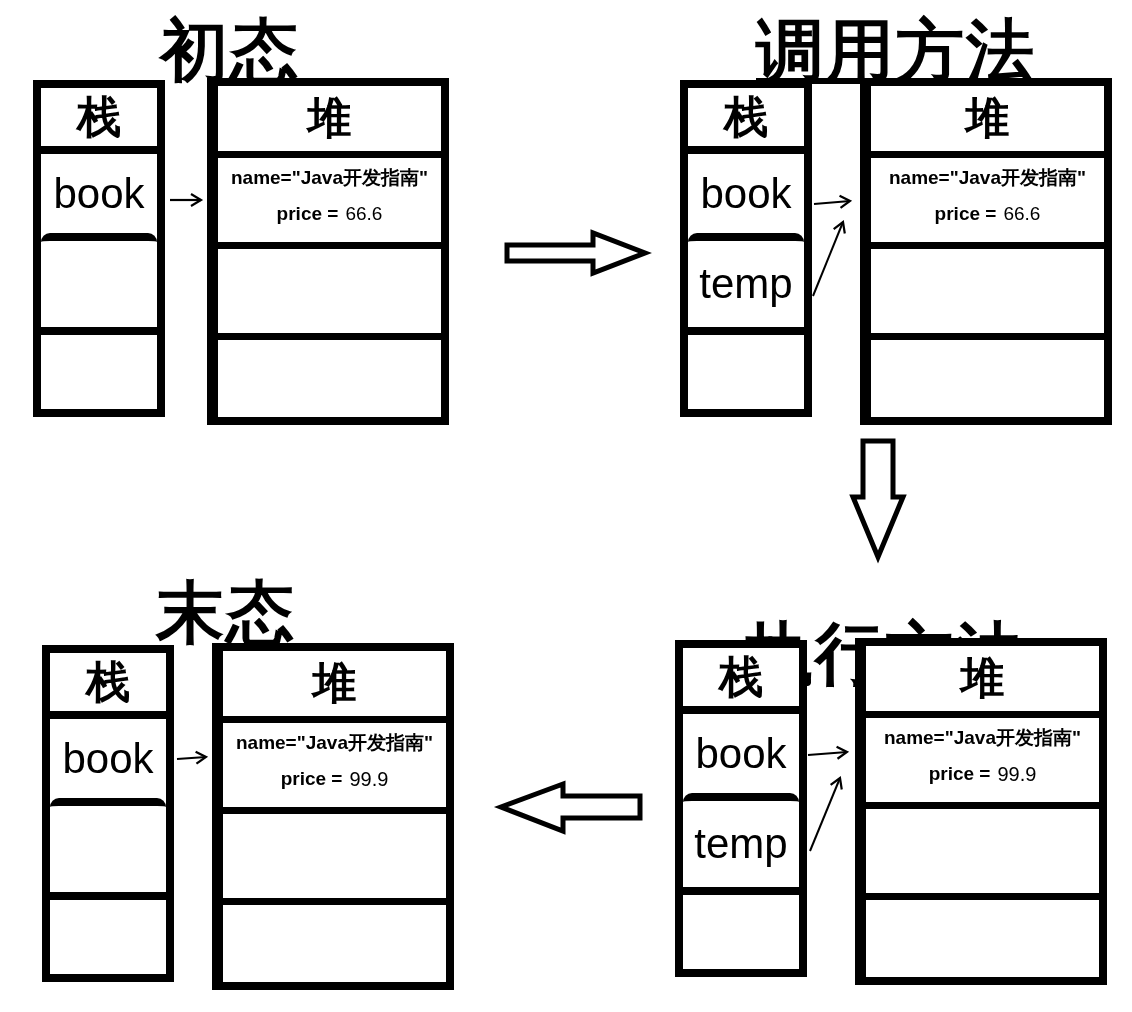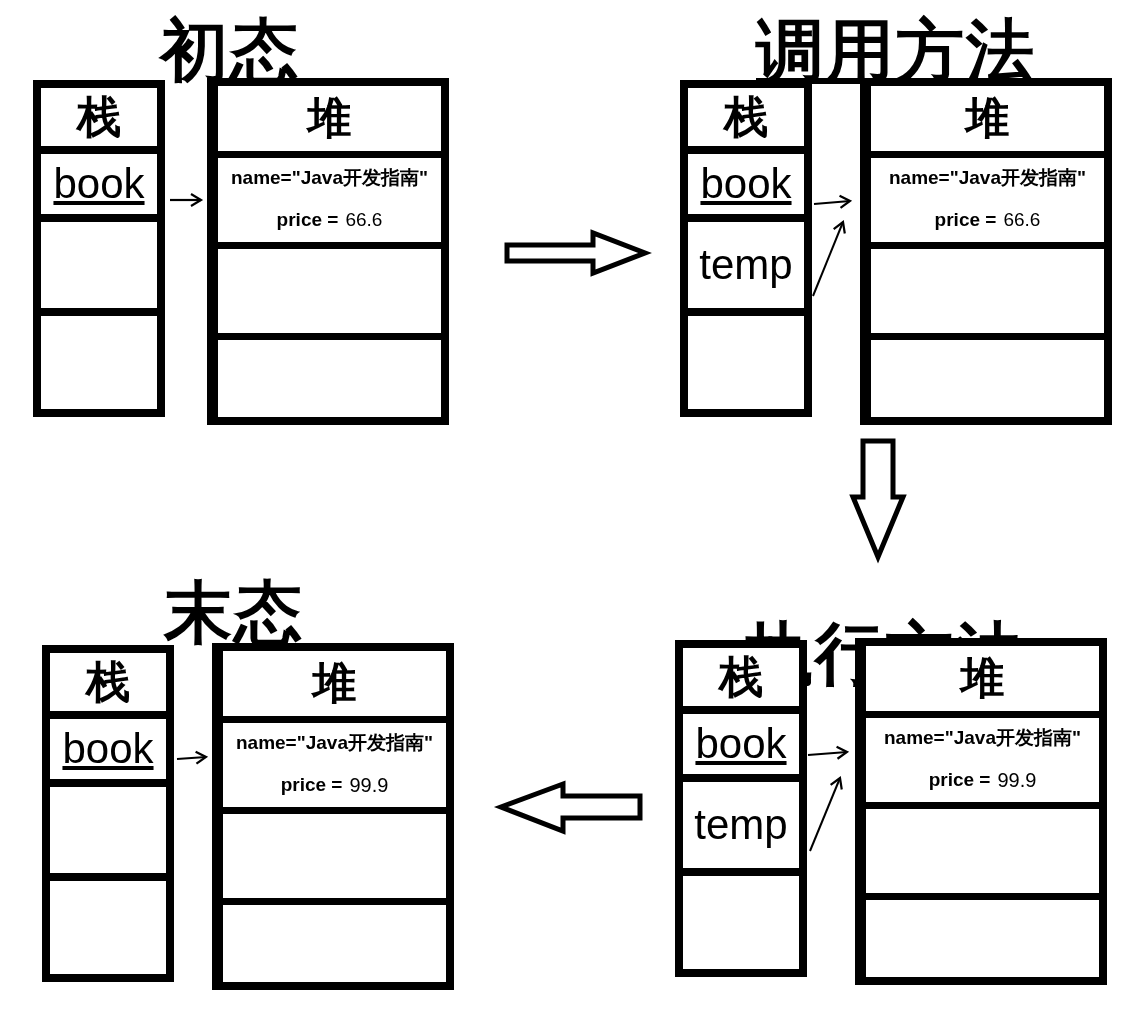--- a/index.html
+++ b/index.html
@@ -7,21 +7,21 @@
     position:relative; width:1132px; height:1012px; background:#ffffff;
     font-family:"Liberation Sans","DejaVu Sans",sans-serif; color:#000;
     overflow:hidden;
   }
   .title {
     position:absolute; width:300px; text-align:center;
     font-size:68px; font-weight:bold; letter-spacing:2px; white-space:nowrap;
   }
   .title-initial { left:80px;  top:6px;   }
   .title-call    { left:746px; top:6px;text-decoration:underline;   }
-  .title-final   { left:84px;  top:568px;font-family:Liberation Mono, monospace; }
+  .title-final   { left:76px;  top:568px;font-family:Liberation Mono, monospace; }
   .title-execute { left:735px; top:566px;margin-top:43px; }
 
   .memtable {
     position:absolute; background:#fff; box-sizing:border-box;
     display:flex; flex-direction:column;
   }
   .stack { width:132px; height:337px; border:8px solid #000; }
   .heap  { width:242px; height:347px; border:8px solid #000; border-left-width:11px; }
   .heap-wide { width:252px; }
 
@@ -32,43 +32,43 @@
   .stack-bl { left:42px;  top:645px; }
   .heap-bl  { left:212px; top:643px; }
   .stack-br { left:675px; top:640px; }
   .heap-br  { left:855px; top:638px; }
 
   .mrow { position:relative; box-sizing:border-box; }
   .stack .mrow + .mrow { border-top:8px solid #000; }
   .heap  .mrow + .mrow { border-top:7px solid #000; }
 
   .stack .r1 { height:58px; }
-  .stack .r2 { height:68px;text-decoration:underline; }
-  .stack .r3 { height:94px; }
+  .stack .r2 { height:87px; }
+  .stack .r3 { height:94px;border-radius:9px; }
   .stack .r4 { flex:1; }
   .heap .r1 { height:65px; }
   .heap .r2 { height:91px; }
   .heap .r3 { height:91px; }
   .heap .r4 { flex:1; }
 
   .hdr {
     display:flex; align-items:center; justify-content:center;
     font-size:44px; font-weight:bold;
   }
   .var {
     display:flex; align-items:center; justify-content:center;
     font-size:42px; font-weight:normal;
   }
   .obj {
     display:flex; flex-direction:column; align-items:center;
     padding-top:7px; gap:12px;
   }
   .nameline { font-size:19px; font-weight:bold; white-space:nowrap; }
   .priceline { display:flex; justify-content:center; gap:7px;
-    font-size:19px; font-weight:bold; white-space:nowrap;margin-top:6px; }
+    font-size:19px; font-weight:bold; white-space:nowrap; }
   .pvalue-bold { font-weight:normal;text-align:center; }
   .pvalue-regular { font-weight:normal; font-size:20px;text-align:center; }
 
   .overlay { position:absolute; left:0; top:0; pointer-events:none; }
 </style>
 </head>
 <body>
 
 <div class="canvas">
 

